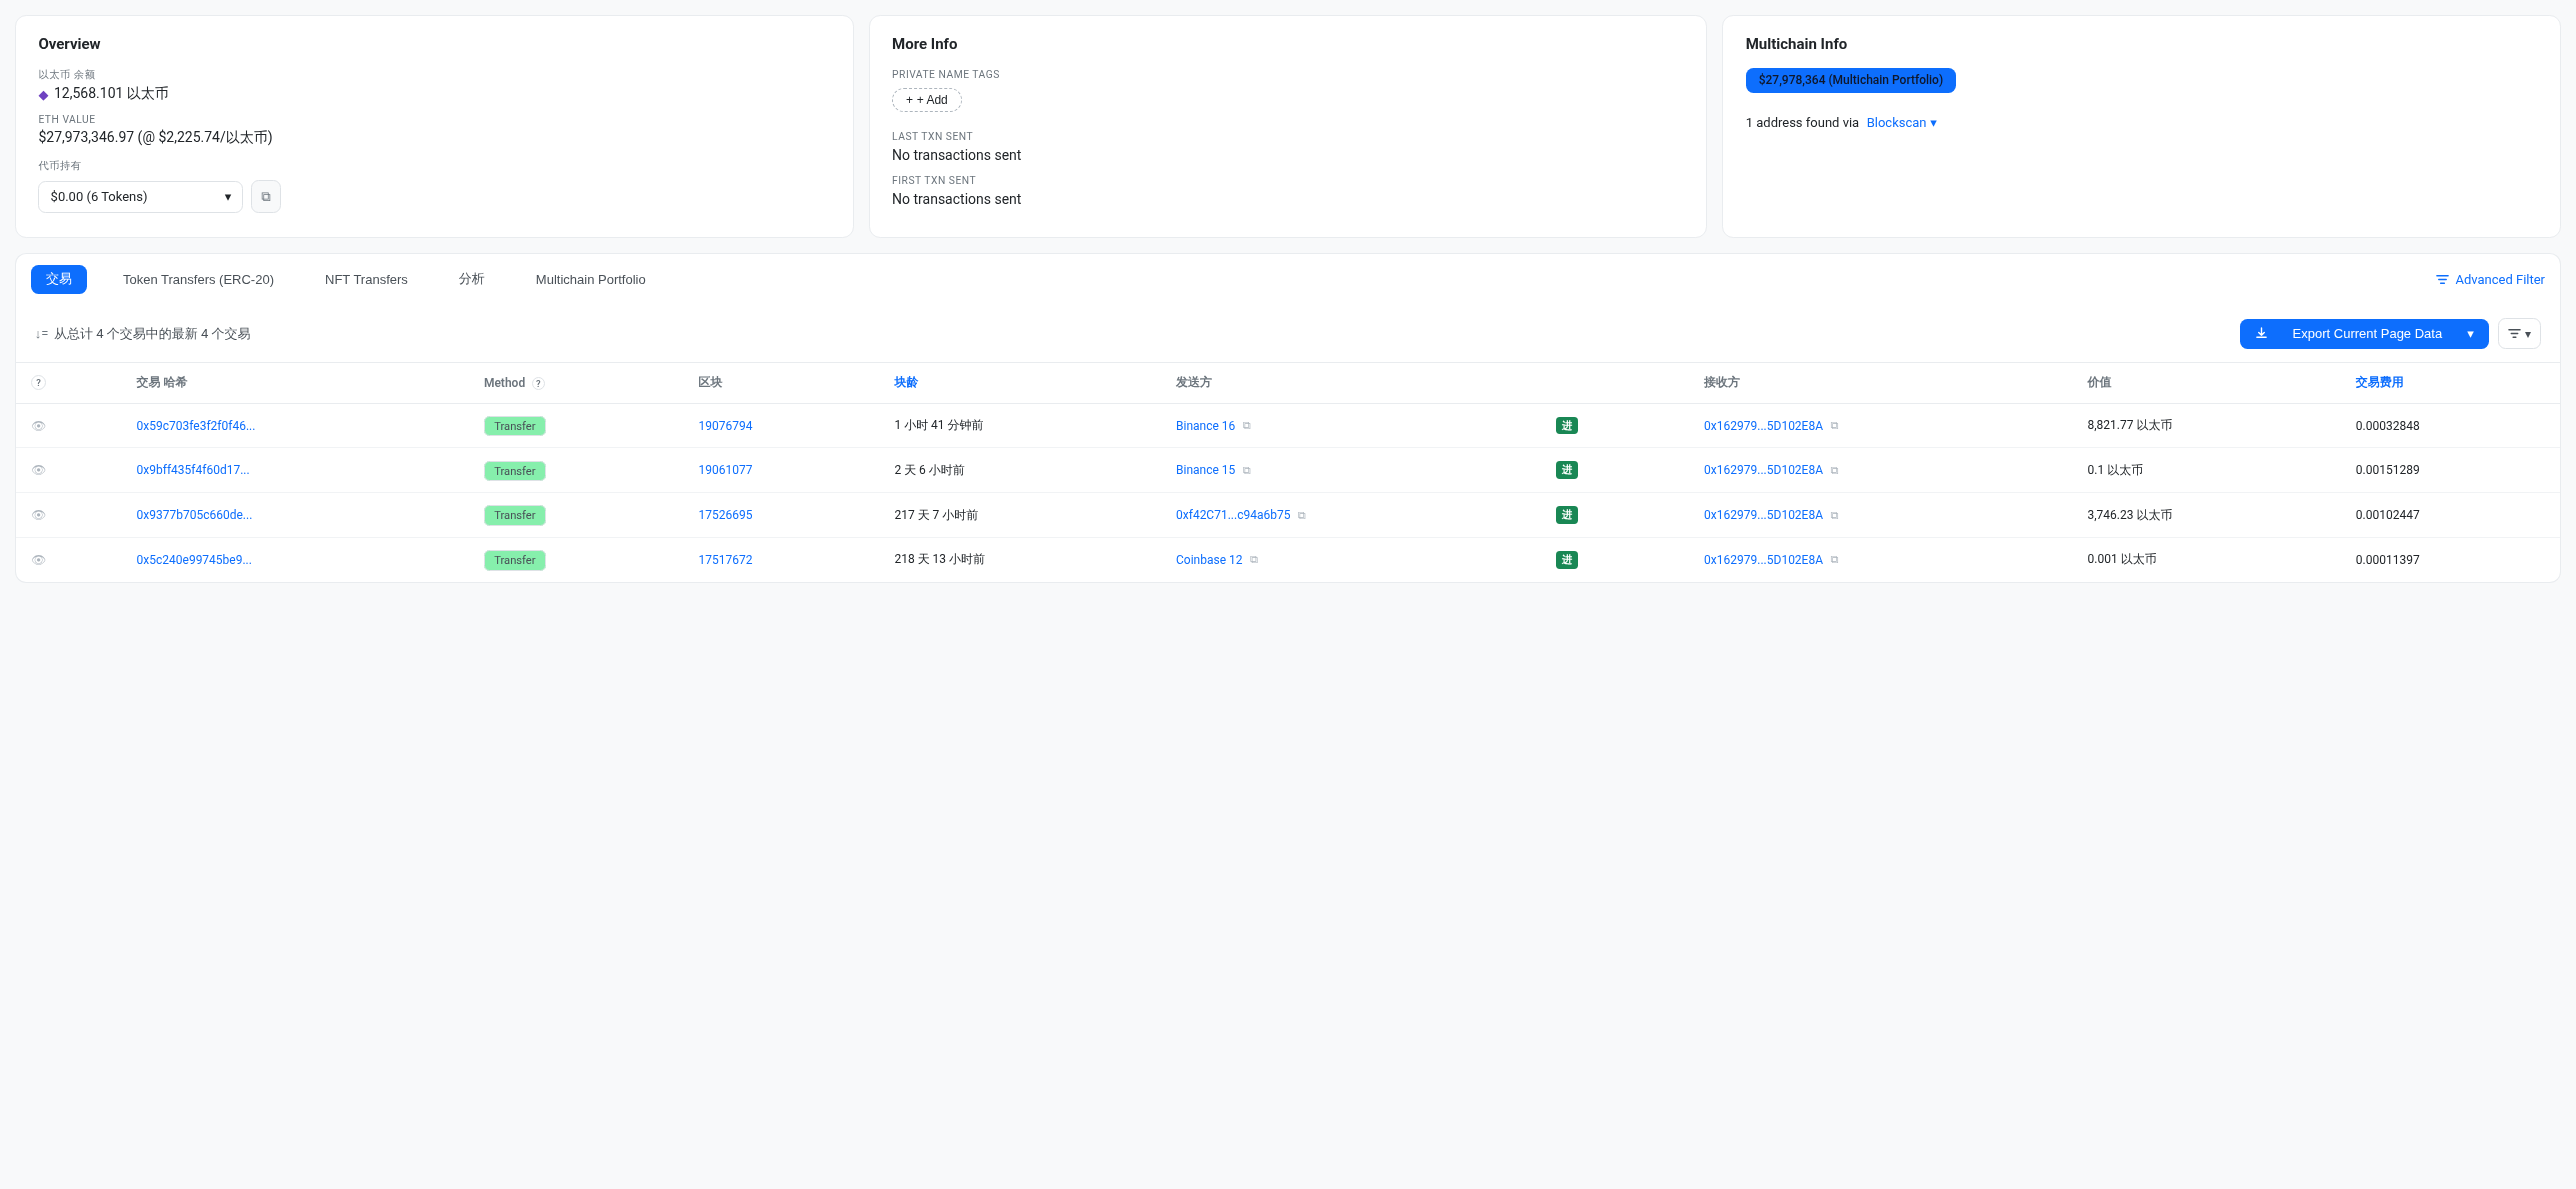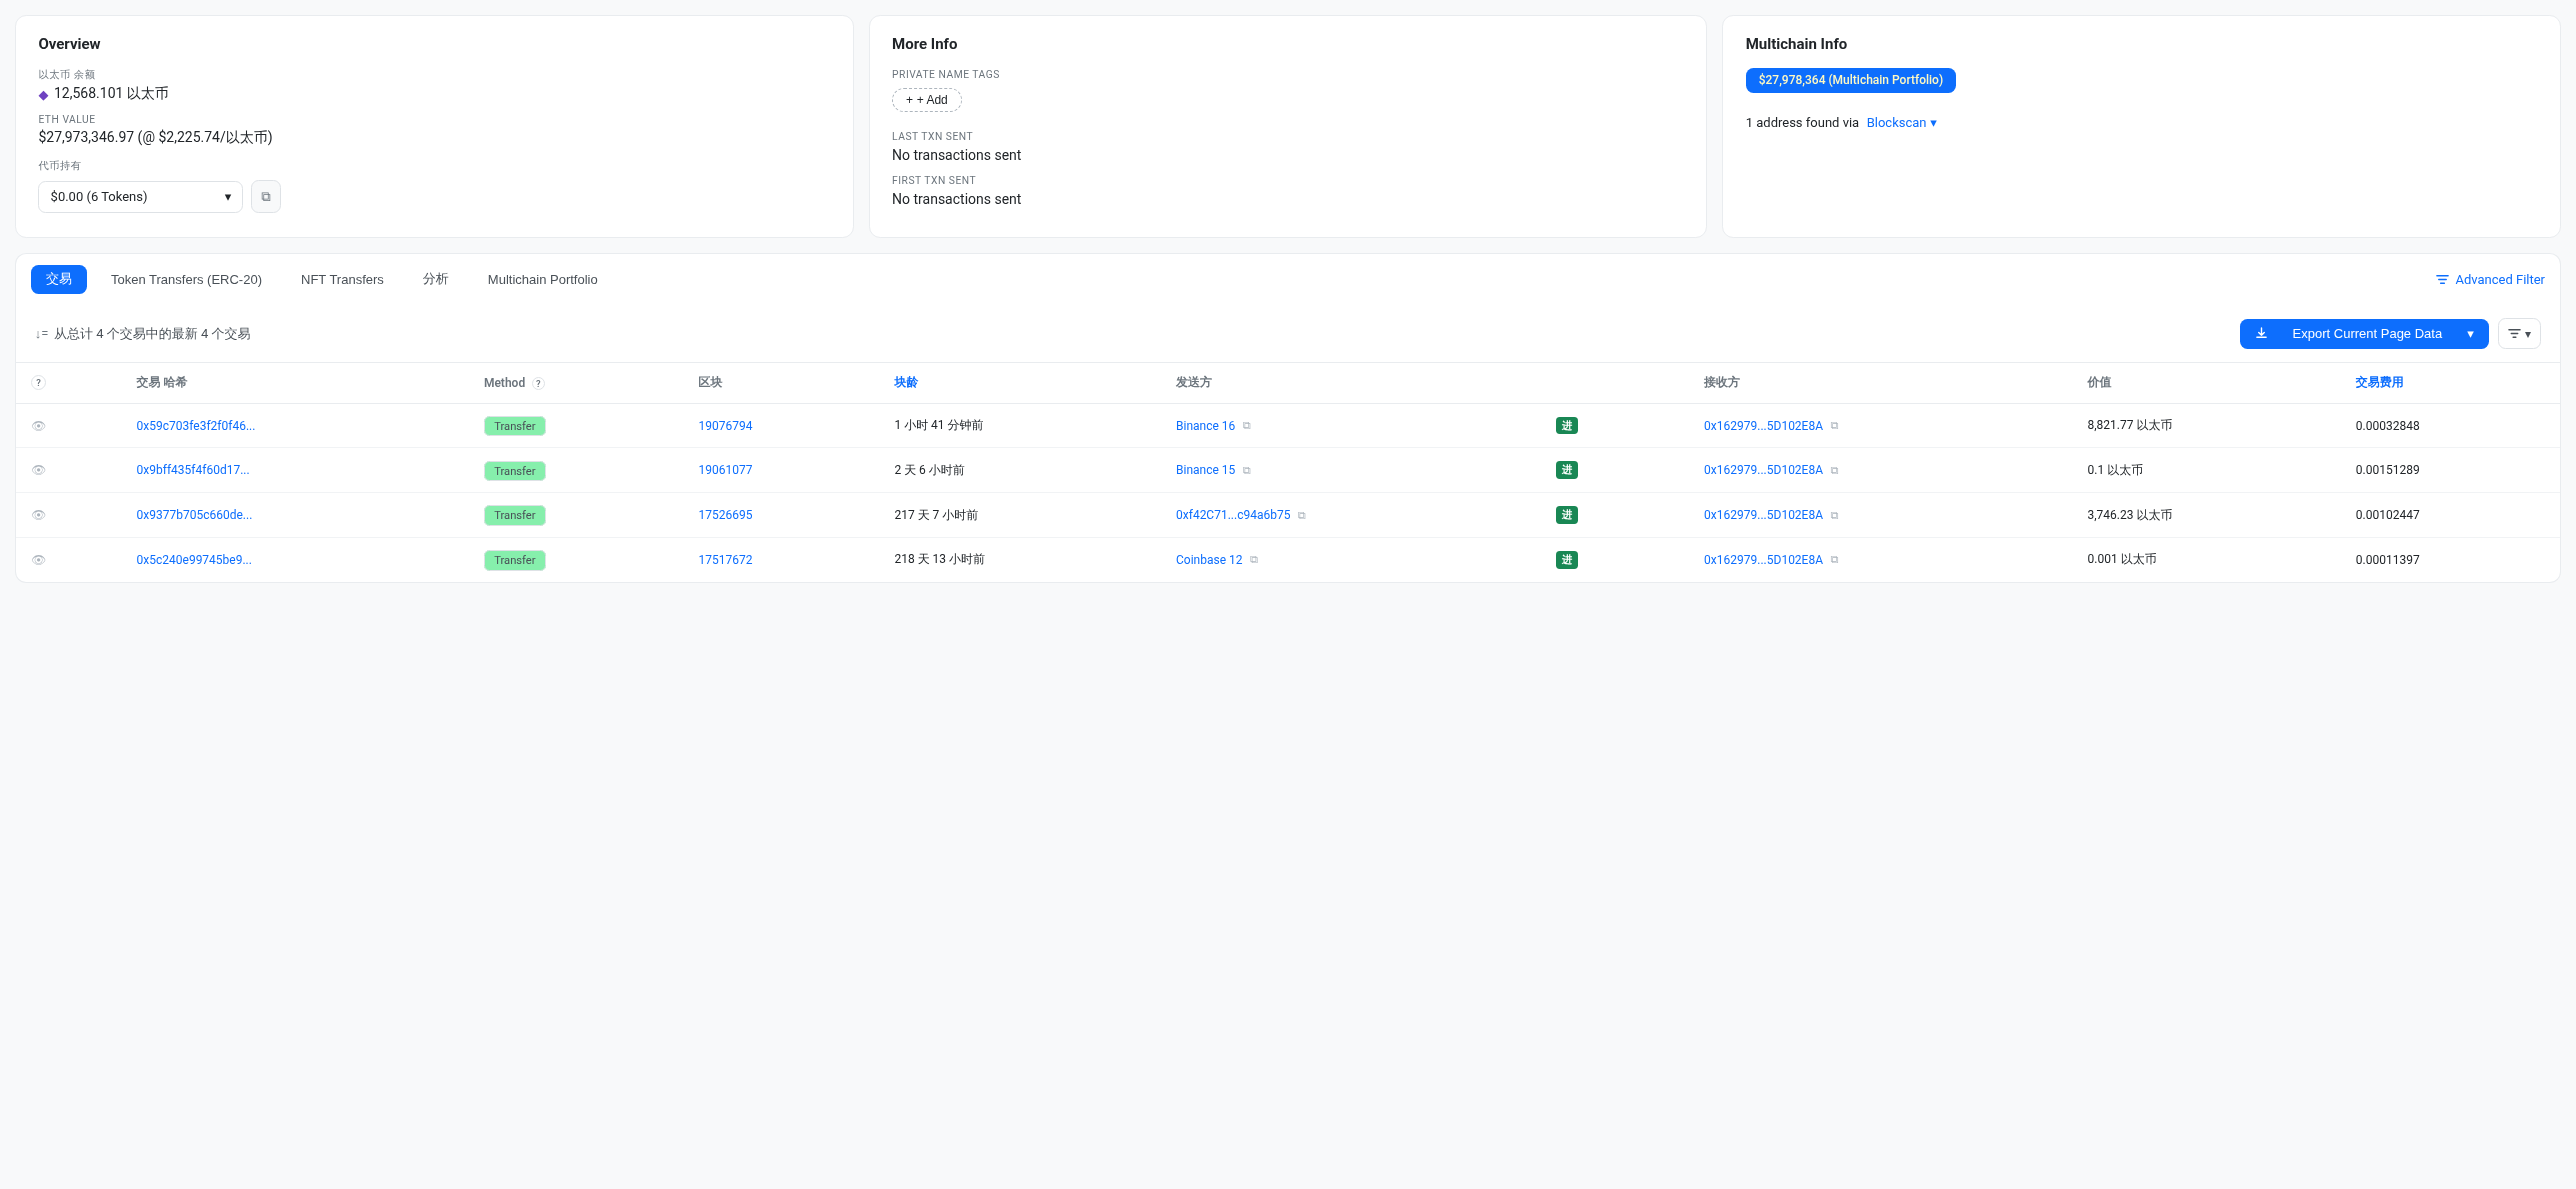--- a/index.html
+++ b/index.html
@@ -93,21 +93,21 @@
       font-size: 12px;
       color: #212529;
       display: inline-flex;
       align-items: center;
       gap: 3.7px;
     }
     .multichain-badge {
       display: inline-flex;
       align-items: center;
       background: #0d6efd;
-      color: #fef9c3;
+      color: #0f172a;
       border-radius: 7.5px;
       padding: 5.6px 13px;
       font-size: 12px;
       font-weight: 500;
       margin-bottom: 11.2px;
     }
     .address-found-row {
       display: flex;
       align-items: center;
       gap: 7.5px;
@@ -119,21 +119,21 @@
       align-items: center;
       gap: 3.7px;
       color: #0d6efd;
       cursor: pointer;
       font-size: 13px;
     }
     
     .tabs-row {
       display: flex;
       align-items: center;
-      gap: 9px;
+      gap: 21px;
       margin-bottom: 0;
       background: #fff;
       border: 0.9px solid #e9ecef;
       border-radius: 11.2px 11.2px 0 0;
       padding: 11.2px 15px;
       border-bottom: none;
     }
     .tab {
       padding: 5.6px 15px;
       border-radius: 7.5px;

